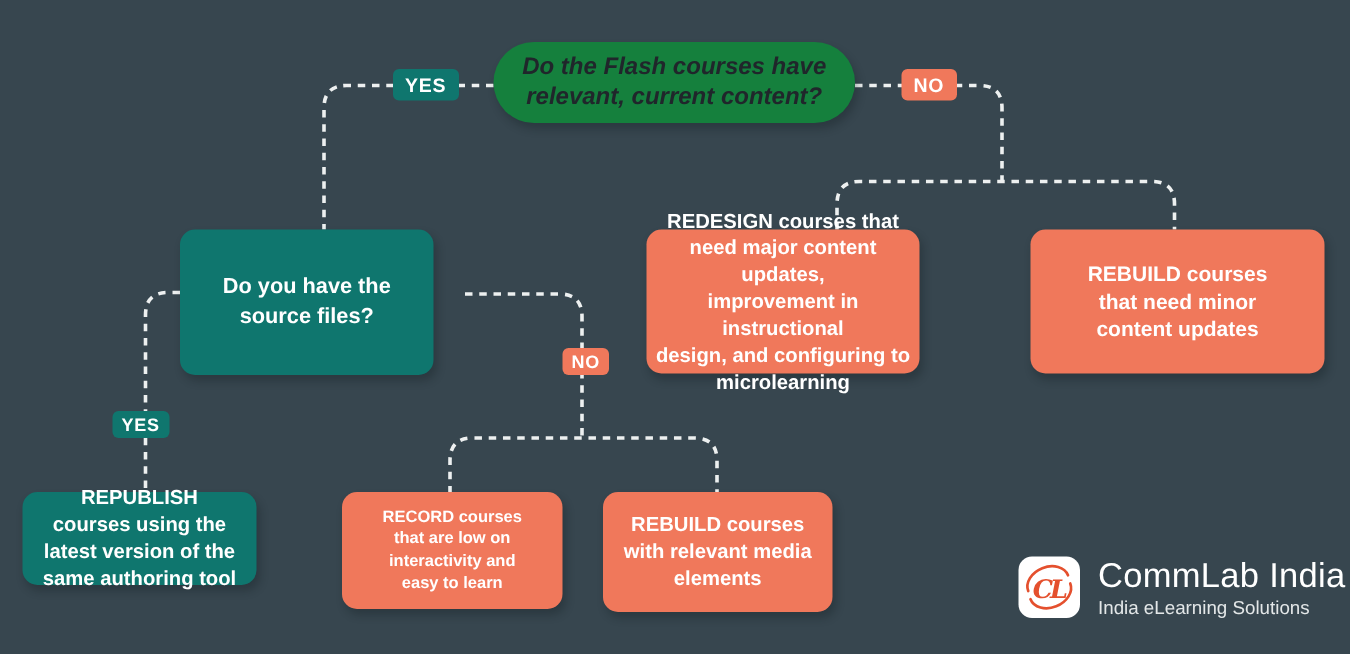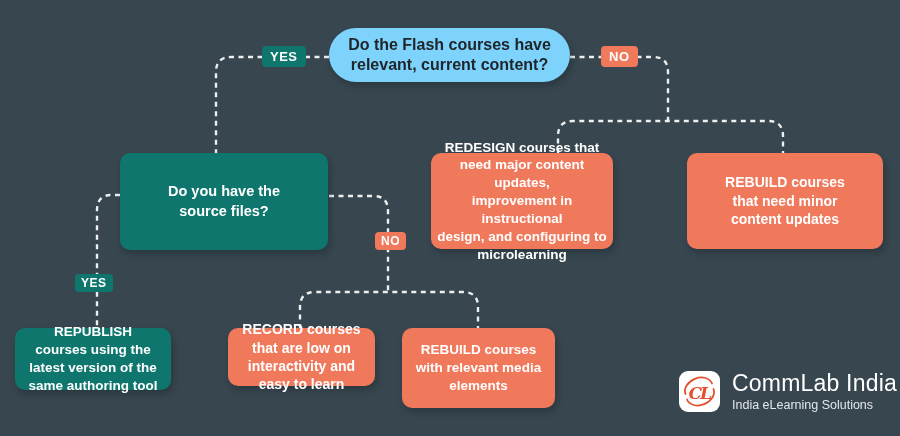--- a/index.html
+++ b/index.html
@@ -9,41 +9,41 @@
   }
   .connectors{position:absolute;left:0;top:0;width:900px;height:436px;pointer-events:none;}
   .connectors path{fill:none;stroke:#EDF0F0;stroke-width:2.4;stroke-dasharray:5 4.5;}
   .node{
     position:absolute;display:flex;align-items:center;justify-content:center;
     text-align:center;color:#FFFFFF;border-radius:10px;font-weight:600;line-height:1.32;
     box-shadow:2px 4px 6px rgba(15,25,30,0.30);
   }
   .node .node-text{white-space:pre-line;}
   .pill{
-    background:#7dd3fc;color:#20262B;border-radius:30px;font-weight:700;font-size:16px;line-height:1.25;
+    background:#15803d;color:#20262B;border-radius:30px;font-weight:700;font-size:16px;line-height:1.25;font-style:italic;
   }
   .green{background:#0f766e;}
   .orange{background:#F0785B;}
   .badge{
     position:absolute;display:flex;align-items:center;justify-content:center;
     color:#fff;font-weight:700;border-radius:4px;letter-spacing:0.5px;
   }
   .badge-lg{font-size:13px;padding:3px 8px;}
   .badge-sm{font-size:12px;padding:2px 6px;}
   .logo{position:absolute;left:679px;top:371px;display:flex;align-items:center;gap:12px;}
   .logo-icon{width:41px;height:41px;background:#FFFFFF;border-radius:9px;display:flex;align-items:center;justify-content:center;}
   .logo-name{font-size:23px;font-weight:500;color:#FFFFFF;letter-spacing:0.2px;line-height:1.1;}
   .logo-tagline{font-size:12.5px;font-weight:400;color:#E3E7E8;margin-top:2px;}
   
   .n-root{left:329px;top:28px;width:241px;height:54px;}
-  .n-source{left:120px;top:153px;width:208px;height:97px;font-size:14.5px;}
+  .n-source{left:120px;top:153px;width:169px;height:97px;font-size:14.5px;}
   .n-redesign{left:431px;top:153px;width:182px;height:96px;font-size:13.5px;}
   .n-rebuild-minor{left:687px;top:153px;width:196px;height:96px;font-size:14px;}
   .n-republish{left:15px;top:328px;width:156px;height:62px;font-size:13.5px;}
-  .n-record{left:228px;top:328px;width:147px;height:58px;font-size:14px;}
+  .n-record{left:228px;top:328px;width:147px;height:78px;font-size:11px;}
   .n-rebuild-media{left:402px;top:328px;width:153px;height:80px;font-size:13.5px;}
   .b-yes-top{left:262px;top:46px;}
   .b-no-top{left:601px;top:46px;}
   .b-no-mid{left:375px;top:232px;}
   .b-yes-mid{left:75px;top:274px;}
 </style>
 </head>
 <body>
 
 <div class="canvas">

